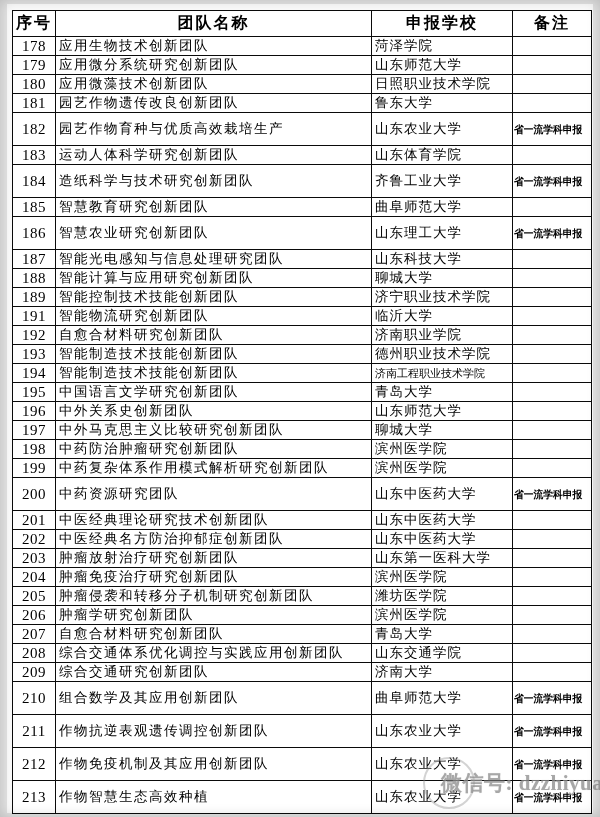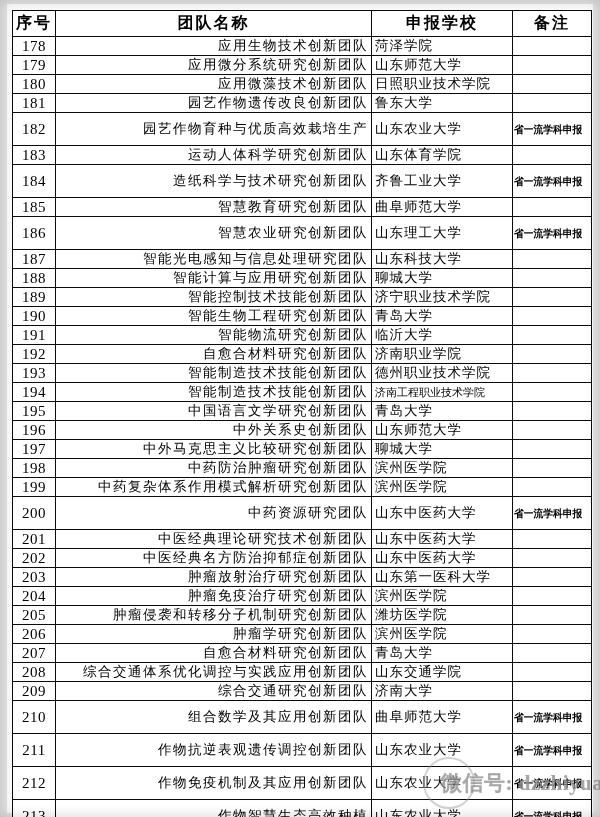--- a/index.html
+++ b/index.html
@@ -41,21 +41,21 @@
   }
   .doc-table th {
     height:25px;
     font-size:16px;
     font-weight:bold;
     text-align:center;
     letter-spacing:2px;
   }
   .doc-table td { font-size:13.5px; }
   td.col-no     { text-align:center; font-size:15px; letter-spacing:0.5px; }
-  td.col-team   { text-align:right;  letter-spacing:1.5px; }
+  td.col-team   { text-align:left;  letter-spacing:1.5px; }
   td.col-school { text-align:left;  letter-spacing:1px; }
   td.col-remark { text-align:left;  padding:8px 1px; }
   .small-text {
     font-size:11px;
     letter-spacing:0;
     display:inline-block;
   }
   .remark-text {
     display:inline-block;
     font-size:10.5px;
@@ -175,26 +175,20 @@
         <td class="col-school"><span>聊城大学</span></td>
         <td class="col-remark"><span></span></td>
       </tr>
       <tr>
         <td class="col-no"><span>189</span></td>
         <td class="col-team"><span>智能控制技术技能创新团队</span></td>
         <td class="col-school"><span>济宁职业技术学院</span></td>
         <td class="col-remark"><span></span></td>
       </tr>
       <tr>
-        <td class="col-no"><span>190</span></td>
-        <td class="col-team"><span>智能生物工程研究创新团队</span></td>
-        <td class="col-school"><span>青岛大学</span></td>
-        <td class="col-remark"><span></span></td>
-      </tr>
-      <tr>
         <td class="col-no"><span>191</span></td>
         <td class="col-team"><span>智能物流研究创新团队</span></td>
         <td class="col-school"><span>临沂大学</span></td>
         <td class="col-remark"><span></span></td>
       </tr>
       <tr>
         <td class="col-no"><span>192</span></td>
         <td class="col-team"><span>自愈合材料研究创新团队</span></td>
         <td class="col-school"><span>济南职业学院</span></td>
         <td class="col-remark"><span></span></td>

